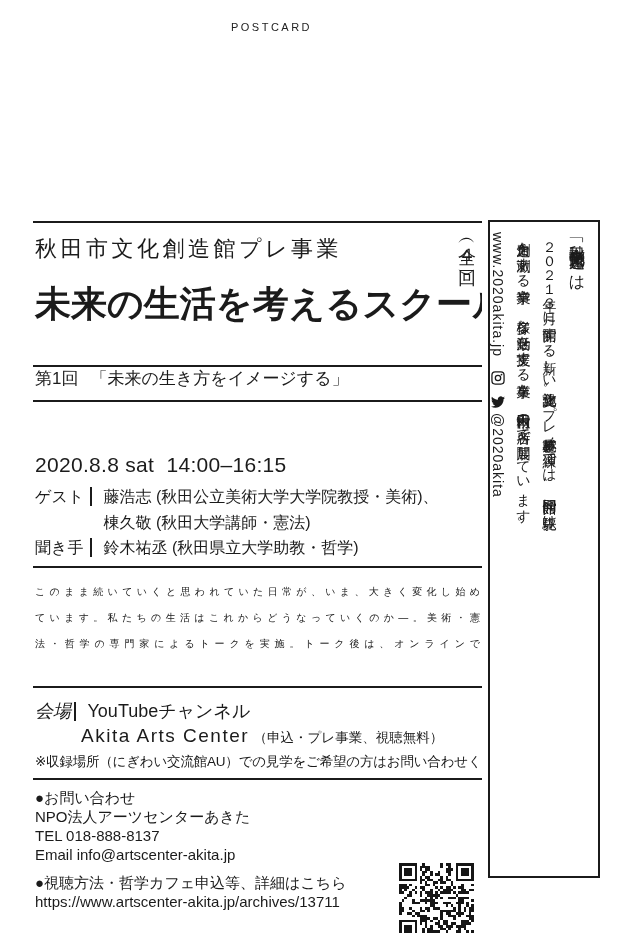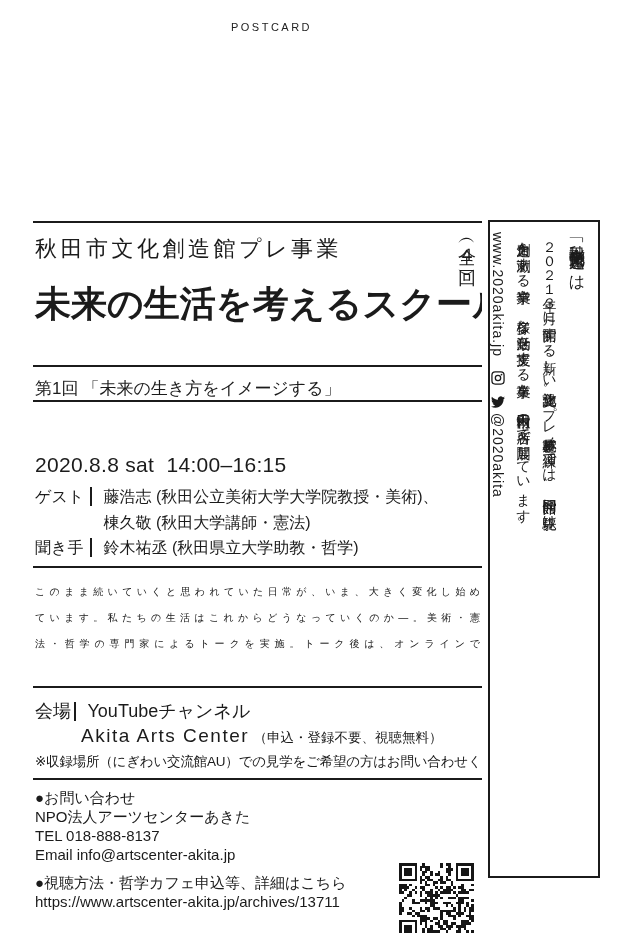--- a/index.html
+++ b/index.html
@@ -20,38 +20,38 @@
   }
   .sec{border-bottom:2px solid #1b1b1b;box-sizing:border-box;overflow:hidden;position:relative;}
   .sec-header{height:144px;padding:11px 2px 0;}
   .program-line{font-size:22px;line-height:29px;letter-spacing:3.5px;font-weight:500;white-space:nowrap;}
   .main-title{font-size:36px;line-height:40px;letter-spacing:0;font-weight:600;margin-top:21px;white-space:nowrap;}
   .series-note{
     position:absolute;top:9px;right:5px;
     writing-mode:vertical-rl;text-orientation:mixed;
     font-size:18px;line-height:20px;letter-spacing:2px;font-weight:500;
   }
-  .sec-session{height:35px;display:flex;align-items:flex-end;gap:4px;padding:0 2px;font-size:17px;font-weight:500;}
+  .sec-session{height:35px;display:flex;align-items:flex-start;gap:12px;padding:0 2px;font-size:17px;font-weight:500;}
   .sec-schedule{height:126px;padding:9px 2px 0;margin-top:40px;}
   .date-line{font-size:21px;line-height:27px;letter-spacing:.3px;font-weight:500;white-space:pre;}
   .person-row{display:flex;font-size:16px;line-height:25.5px;align-items:flex-start;}
   .person-row.first{margin-top:6px;}
   .person-label{width:52px;flex:none;font-weight:500;}
   .vbar{width:1.5px;height:19px;background:#1b1b1b;flex:none;margin:3px 12px 0 3px;}
   .person-row.cont{padding-left:68.5px;}
   .person-text{white-space:nowrap;font-weight:500;}
   .sec-desc{height:120px;padding:11px 2px 0;}
   .desc-line{
     font-size:10px;line-height:26px;font-weight:500;
     text-align:justify;text-align-last:justify;text-justify:inter-character;
   }
   .sec-venue{height:92px;padding:12px 2px 0;}
   .venue-row{display:flex;align-items:flex-start;font-size:18px;line-height:22px;font-weight:500;}
   .venue-row .vbar{margin-top:2px;}
-  .venue-label{flex:none;}
+  .venue-label{flex:none;font-style:italic;}
   .venue-line2{margin:4px 0 0 46px;line-height:20px;white-space:nowrap;}
   .channel-name{font-size:19px;letter-spacing:1.5px;font-weight:500;}
   .channel-note{font-size:13.5px;font-weight:500;}
   .venue-note{margin-top:5px;font-size:13.5px;line-height:18px;letter-spacing:-.2px;font-weight:500;white-space:nowrap;}
   .sec-contact{height:167px;padding:8px 2px 0;}
   .contact-line{font-size:15px;line-height:19px;font-weight:500;white-space:nowrap;}
   .contact-gap{height:9px;}
   .qr{position:absolute;right:8px;bottom:7px;width:75px;height:75px;}
   .qr svg{display:block;width:75px;height:75px;shape-rendering:crispEdges;}
   
@@ -110,21 +110,21 @@
   </div>
 
   <div class="sec sec-venue">
     <div class="venue-row">
       <span class="venue-label">会場</span>
       <span class="vbar"></span>
       <span>YouTubeチャンネル</span>
     </div>
     <div class="venue-line2">
       <span class="channel-name">Akita Arts Center</span>
-      <span class="channel-note">（申込・登録不要、視聴無料）</span>
+      <span class="channel-note">（申込・プレ事業、視聴無料）</span>
     </div>
     <div class="venue-note">※収録場所（にぎわい交流館AU）での見学をご希望の方はお問い合わせください。</div>
   </div>
 
   <div class="sec sec-contact">
     <div class="contact-line">●お問い合わせ</div>
     <div class="contact-line">NPO法人アーツセンターあきた</div>
     <div class="contact-line">TEL 018-888-8137</div>
     <div class="contact-line">Email info@artscenter-akita.jp</div>
     <div class="contact-gap"></div>

